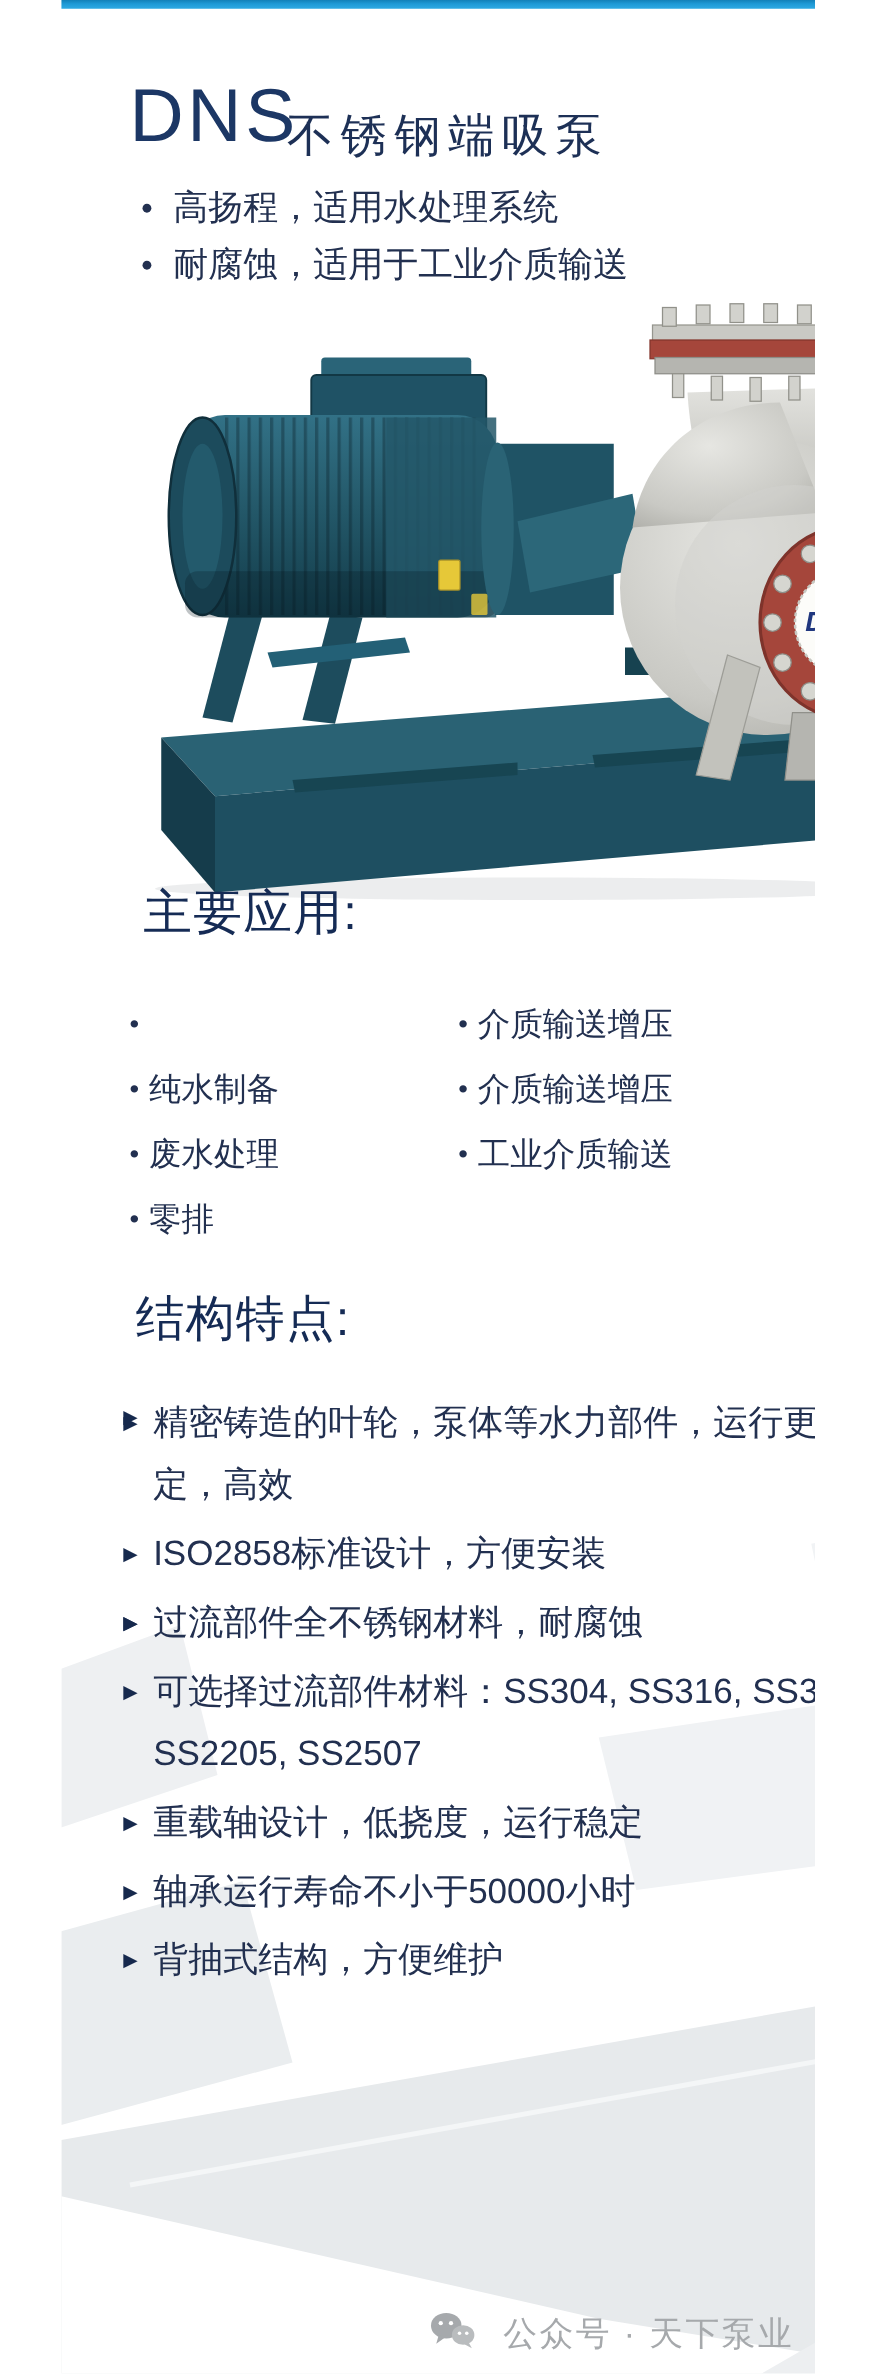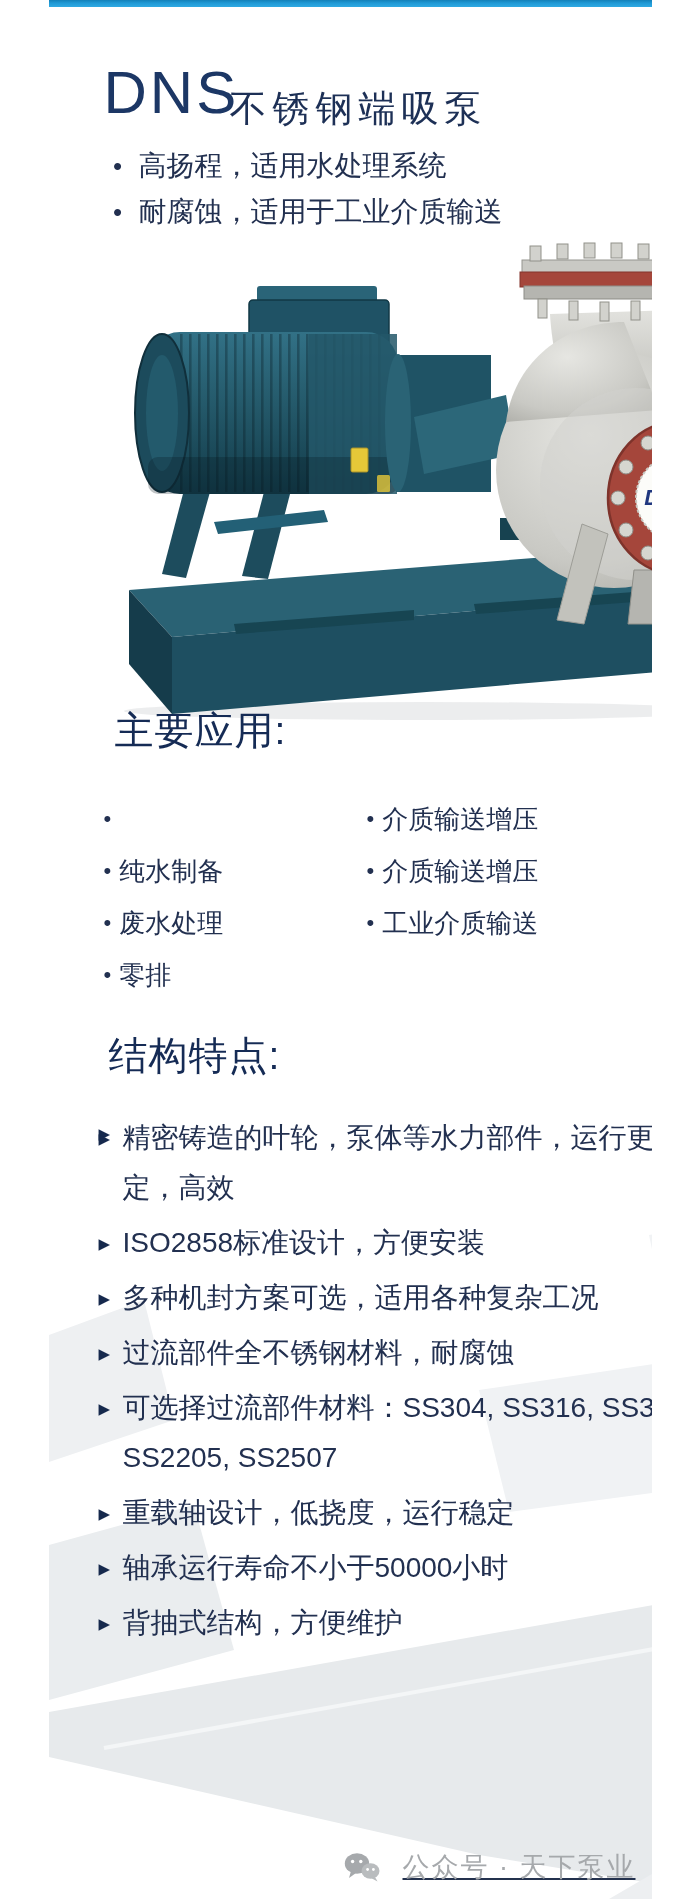--- a/index.html
+++ b/index.html
@@ -36,22 +36,22 @@
   .features{position:absolute;top:1108px;left:50px;width:640px;margin:0;padding:0;
     list-style:none;z-index:2;}
   .features li{position:relative;max-width:580px;padding-left:24px;margin-bottom:5px;
     font-size:28px;line-height:50px;color:#223050;}
   .features li.wide{max-width:640px;}
   .features .tri{position:absolute;left:0;top:1px;font-size:15px;color:#16294d;}
   
   .bg-art{position:absolute;top:0;left:0;width:700px;height:1899px;z-index:0;pointer-events:none;}
   .z1{position:relative;z-index:2;}
   
-  .watermark{position:absolute;top:1849px;right:16px;display:flex;align-items:center;
-    gap:23px;z-index:3;text-decoration:underline;}
+  .watermark{position:absolute;top:1849px;right:16px;display:flex;align-items:flex-start;
+    gap:23px;z-index:3;}
   .watermark .wm-text{font-size:27px;color:#a6a9ac;letter-spacing:2px;}
 </style>
 </head>
 <body>
 
 <div class="page">
 
   <svg class="bg-art" viewBox="0 0 700 1899" xmlns="http://www.w3.org/2000/svg" aria-hidden="true">
     <polygon points="0,1335 95,1300 125,1420 0,1462" fill="#eef0f2"></polygon>
     <polygon points="0,1545 145,1505 185,1650 0,1700" fill="#eaedef"></polygon>
@@ -240,21 +240,21 @@
         <span class="tri">▶</span>
         </li>
       <li>
         <span class="tri">▶</span>
         <span>精密铸造的叶轮，泵体等水力部件，运行更稳定，高效</span></li>
       <li>
         <span class="tri">▶</span>
         <span>ISO2858标准设计，方便安装</span></li>
       <li>
         <span class="tri">▶</span>
-        <span>多种机封方案可选，适用各种复杂工况</span></li>
+        </li>
       <li>
         <span class="tri">▶</span>
         <span>过流部件全不锈钢材料，耐腐蚀</span></li>
       <li class="wide">
         <span class="tri">▶</span>
         <span>可选择过流部件材料：SS304, SS316, SS316L, SS2205, SS2507</span></li>
       <li>
         <span class="tri">▶</span>
         <span>重载轴设计，低挠度，运行稳定</span></li>
       <li>

